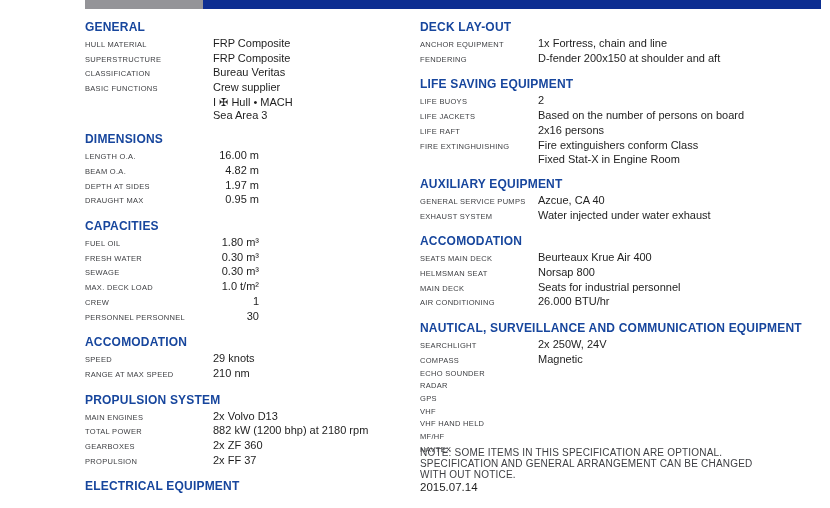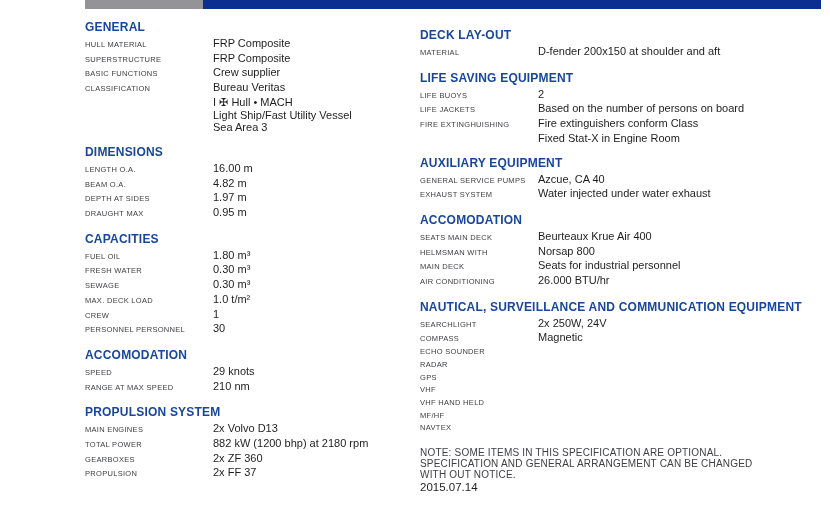--- a/index.html
+++ b/index.html
@@ -25,21 +25,21 @@
     position: absolute;
     left: 203px; top: 0;
     width: 618px; height: 9px;
     background: #0d2e91;
   }
   .col {
     position: absolute;
     top: 20px;
   }
   .col-left  { left: 85px;  width: 332px; }
-  .col-right { left: 420px; width: 405px; margin-top: 8px; }
+  .col-right { left: 420px; width: 405px; }
 
   .section { margin-bottom: 11px; }
   .sec-title {
     font-size: 12px;
     font-weight: bold;
     color: #17469d;
     margin: 0 0 3px 0;
     line-height: 14px;
     letter-spacing: 0.2px;
   }
@@ -56,20 +56,21 @@
     letter-spacing: 0.3px;
     flex: 0 0 128px;
   }
   .col-right .lab { flex-basis: 118px; }
   .val {
     font-size: 11px;
     color: #1e1e1e;
   }
   .align-right .val {
     width: 46px;
+    text-align: right;
   }
   .note {
     position: absolute;
     left: 420px; top: 447px;
     width: 344px;
     font-size: 10px;
     letter-spacing: 0.2px;
     line-height: 11px;
     color: #3f4044;
   }
@@ -92,37 +93,33 @@
       <h2 class="sec-title">GENERAL</h2>
       <div class="row">
         <span class="lab">HULL MATERIAL</span>
         <span class="val">FRP Composite</span>
       </div>
       <div class="row">
         <span class="lab">SUPERSTRUCTURE</span>
         <span class="val">FRP Composite</span>
       </div>
       <div class="row">
+        <span class="lab">CLASSIFICATION</span>
+        <span class="val">Bureau Veritas</span>
+      </div>
+      <div class="row">
         <span class="lab">BASIC FUNCTIONS</span>
         <span class="val">Crew supplier</span>
       </div>
       <div class="row">
-        <span class="lab">CLASSIFICATION</span>
-        <span class="val">Bureau Veritas</span>
-      </div>
-      <div class="row">
         <span class="lab"></span>
         <span class="val">I ✠  Hull • MACH</span>
       </div>
       <div class="row">
         <span class="lab"></span>
-        <span class="val">Light Ship/Fast Utility Vessel</span>
-      </div>
-      <div class="row">
-        <span class="lab"></span>
         <span class="val">Sea Area 3</span>
       </div>
     </section>
     <section class="section align-right">
       <h2 class="sec-title">DIMENSIONS</h2>
       <div class="row">
         <span class="lab">LENGTH O.A.</span>
         <span class="val">16.00 m</span>
       </div>
       <div class="row">
@@ -188,40 +185,51 @@
       </div>
       <div class="row">
         <span class="lab">GEARBOXES</span>
         <span class="val">2x ZF 360</span>
       </div>
       <div class="row">
         <span class="lab">PROPULSION</span>
         <span class="val">2x FF 37</span>
       </div>
     </section>
+    <section class="section">
+      <h2 class="sec-title">ELECTRICAL EQUIPMENT</h2>
+    </section>
   </div>
 <div class="col col-right">
     <section class="section">
       <h2 class="sec-title">DECK LAY-OUT</h2>
       <div class="row">
-        <span class="lab">MATERIAL</span>
+        <span class="lab">ANCHOR EQUIPMENT</span>
+        <span class="val">1x Fortress, chain and line</span>
+      </div>
+      <div class="row">
+        <span class="lab">FENDERING</span>
         <span class="val">D-fender 200x150 at shoulder and aft</span>
       </div>
     </section>
     <section class="section">
       <h2 class="sec-title">LIFE SAVING EQUIPMENT</h2>
       <div class="row">
         <span class="lab">LIFE BUOYS</span>
         <span class="val">2</span>
       </div>
       <div class="row">
         <span class="lab">LIFE JACKETS</span>
         <span class="val">Based on the number of persons on board</span>
       </div>
       <div class="row">
+        <span class="lab">LIFE RAFT</span>
+        <span class="val">2x16 persons</span>
+      </div>
+      <div class="row">
         <span class="lab">FIRE EXTINGHUISHING</span>
         <span class="val">Fire extinguishers conform Class</span>
       </div>
       <div class="row">
         <span class="lab"></span>
         <span class="val">Fixed Stat-X in Engine Room</span>
       </div>
     </section>
     <section class="section">
       <h2 class="sec-title">AUXILIARY EQUIPMENT</h2>
@@ -234,21 +242,21 @@
         <span class="val">Water injected under water exhaust</span>
       </div>
     </section>
     <section class="section">
       <h2 class="sec-title">ACCOMODATION</h2>
       <div class="row">
         <span class="lab">SEATS MAIN DECK</span>
         <span class="val">Beurteaux Krue Air 400</span>
       </div>
       <div class="row">
-        <span class="lab">HELMSMAN WITH</span>
+        <span class="lab">HELMSMAN SEAT</span>
         <span class="val">Norsap 800</span>
       </div>
       <div class="row">
         <span class="lab">MAIN DECK</span>
         <span class="val">Seats for industrial personnel</span>
       </div>
       <div class="row">
         <span class="lab">AIR CONDITIONING</span>
         <span class="val">26.000 BTU/hr</span>
       </div>

